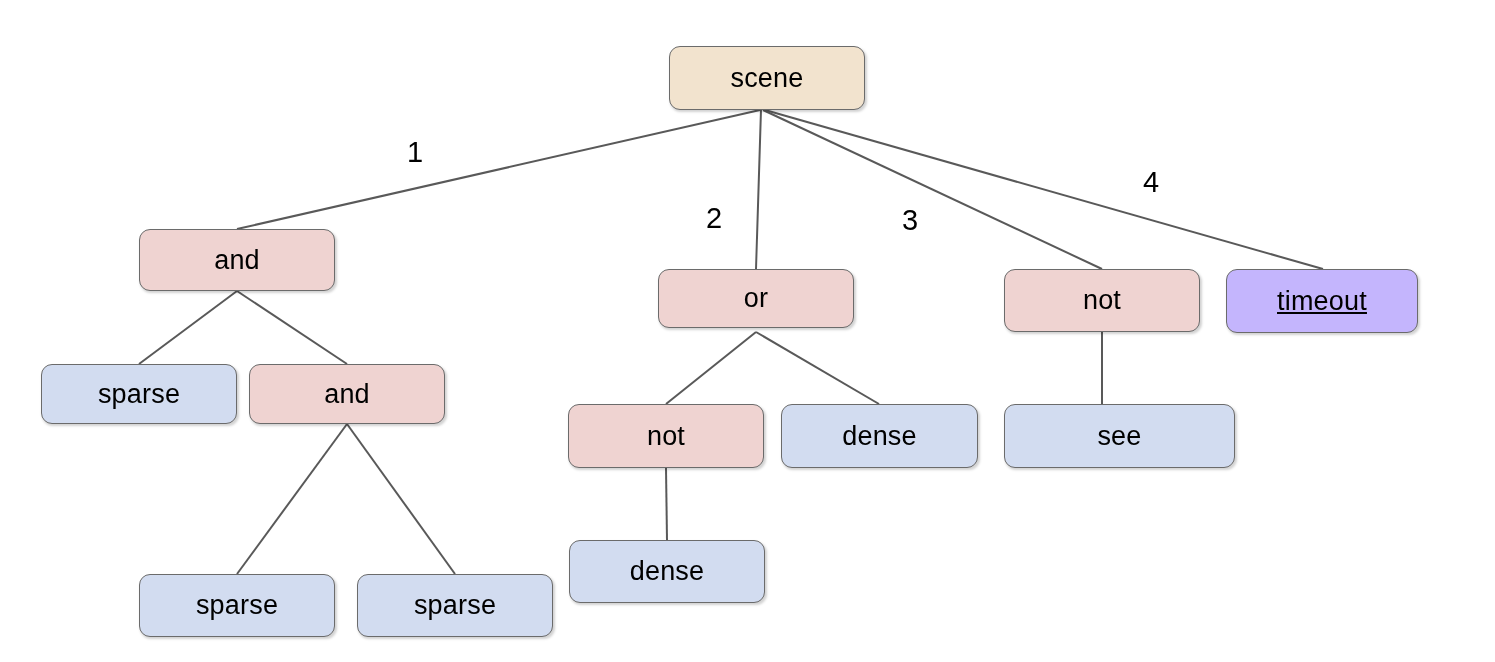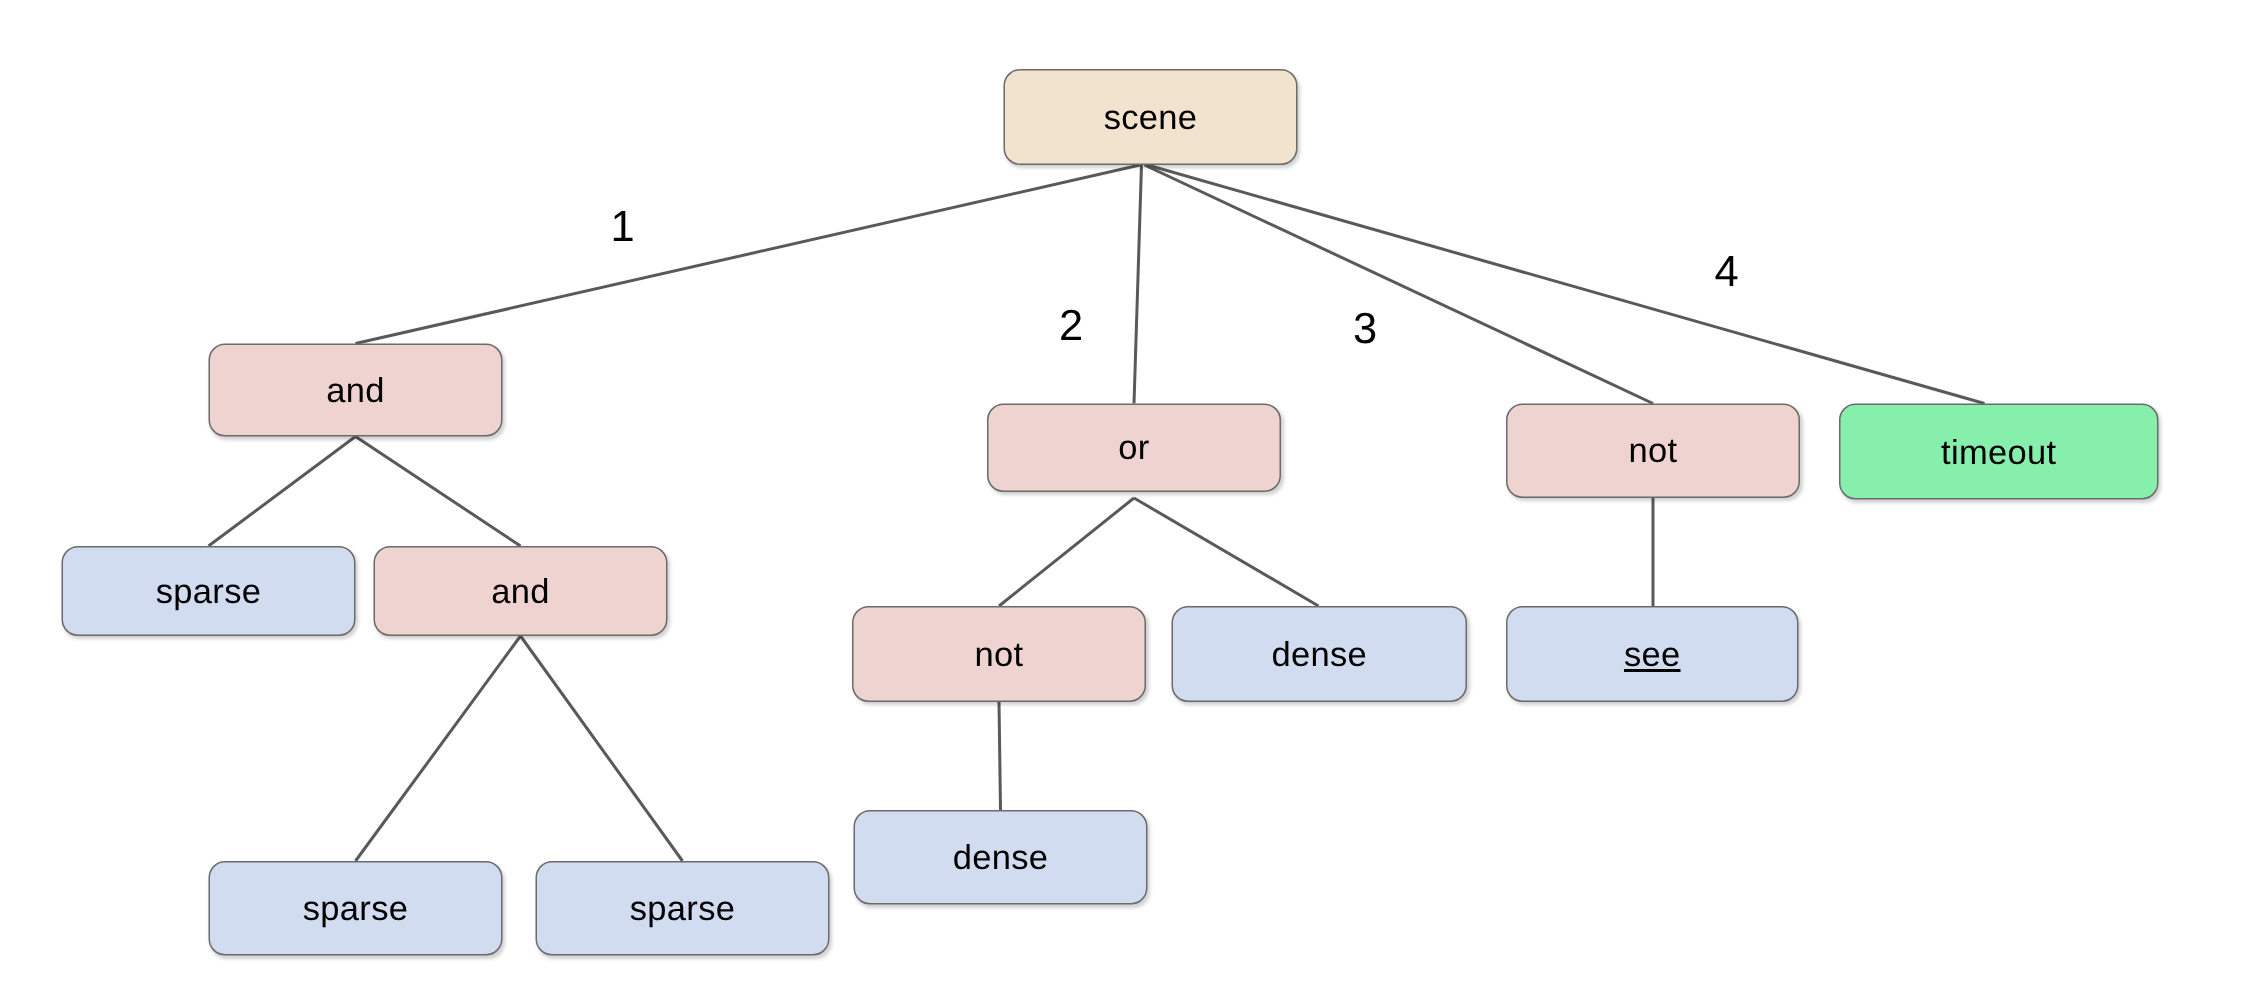--- a/index.html
+++ b/index.html
@@ -27,21 +27,21 @@
   }
   .node {
     position: absolute;
     box-sizing: border-box;
     border: 1.6px solid #6b6b6b;
     border-radius: 11px;
     display: flex;
     align-items: center;
     justify-content: center;
     color: #000000;
-    font-size: 23px;
+    font-size: 27px;
     line-height: 1;
     letter-spacing: 0.2px;
     box-shadow: 1.5px 2px 2.5px rgba(0,0,0,0.18);
     white-space: nowrap;
   }
   .node-label {
     pointer-events: none;
   }
   .edge-label {
     position: absolute;
@@ -76,36 +76,36 @@
       </div>
       <div class="node node-operator" style="left: 139px; top: 229px; width: 196px; height: 62px; background: rgb(239, 211, 209); border-color: rgb(107, 107, 107); color: rgb(0, 0, 0);">
         <span class="node-label">and</span>
       </div>
       <div class="node node-operator" style="left: 658px; top: 269px; width: 196px; height: 59px; background: rgb(239, 211, 209); border-color: rgb(107, 107, 107); color: rgb(0, 0, 0);">
         <span class="node-label">or</span>
       </div>
       <div class="node node-operator" style="left: 1004px; top: 269px; width: 196px; height: 63px; background: rgb(239, 211, 209); border-color: rgb(107, 107, 107); color: rgb(0, 0, 0);">
         <span class="node-label">not</span>
       </div>
-      <div class="node node-leaf" style="left: 1226px; top: 269px; width: 213px; height: 64px; background: #86efac; border-color: rgb(107, 107, 107); color: rgb(0, 0, 0);">
+      <div class="node node-leaf" style="left: 1226px; top: 269px; width: 192px; height: 64px; background: #c4b5fd; border-color: rgb(107, 107, 107); color: rgb(0, 0, 0); text-decoration: underline;">
         <span class="node-label">timeout</span>
       </div>
       <div class="node node-leaf" style="left: 41px; top: 364px; width: 196px; height: 60px; background: rgb(210, 220, 240); border-color: rgb(107, 107, 107); color: rgb(0, 0, 0);">
         <span class="node-label">sparse</span>
       </div>
       <div class="node node-operator" style="left: 249px; top: 364px; width: 196px; height: 60px; background: rgb(239, 211, 209); border-color: rgb(107, 107, 107); color: rgb(0, 0, 0);">
         <span class="node-label">and</span>
       </div>
       <div class="node node-operator" style="left: 568px; top: 404px; width: 196px; height: 64px; background: rgb(239, 211, 209); border-color: rgb(107, 107, 107); color: rgb(0, 0, 0);">
         <span class="node-label">not</span>
       </div>
       <div class="node node-leaf" style="left: 781px; top: 404px; width: 197px; height: 64px; background: rgb(210, 220, 240); border-color: rgb(107, 107, 107); color: rgb(0, 0, 0);">
         <span class="node-label">dense</span>
       </div>
-      <div class="node node-leaf" style="left: 1004px; top: 404px; width: 195px; height: 64px; background: rgb(210, 220, 240); border-color: rgb(107, 107, 107); color: rgb(0, 0, 0); text-decoration: underline;">
+      <div class="node node-leaf" style="left: 1004px; top: 404px; width: 231px; height: 64px; background: rgb(210, 220, 240); border-color: rgb(107, 107, 107); color: rgb(0, 0, 0);">
         <span class="node-label">see</span>
       </div>
       <div class="node node-leaf" style="left: 569px; top: 540px; width: 196px; height: 63px; background: rgb(210, 220, 240); border-color: rgb(107, 107, 107); color: rgb(0, 0, 0);">
         <span class="node-label">dense</span>
       </div>
       <div class="node node-leaf" style="left: 139px; top: 574px; width: 196px; height: 63px; background: rgb(210, 220, 240); border-color: rgb(107, 107, 107); color: rgb(0, 0, 0);">
         <span class="node-label">sparse</span>
       </div>
       <div class="node node-leaf" style="left: 357px; top: 574px; width: 196px; height: 63px; background: rgb(210, 220, 240); border-color: rgb(107, 107, 107); color: rgb(0, 0, 0);">
         <span class="node-label">sparse</span>

